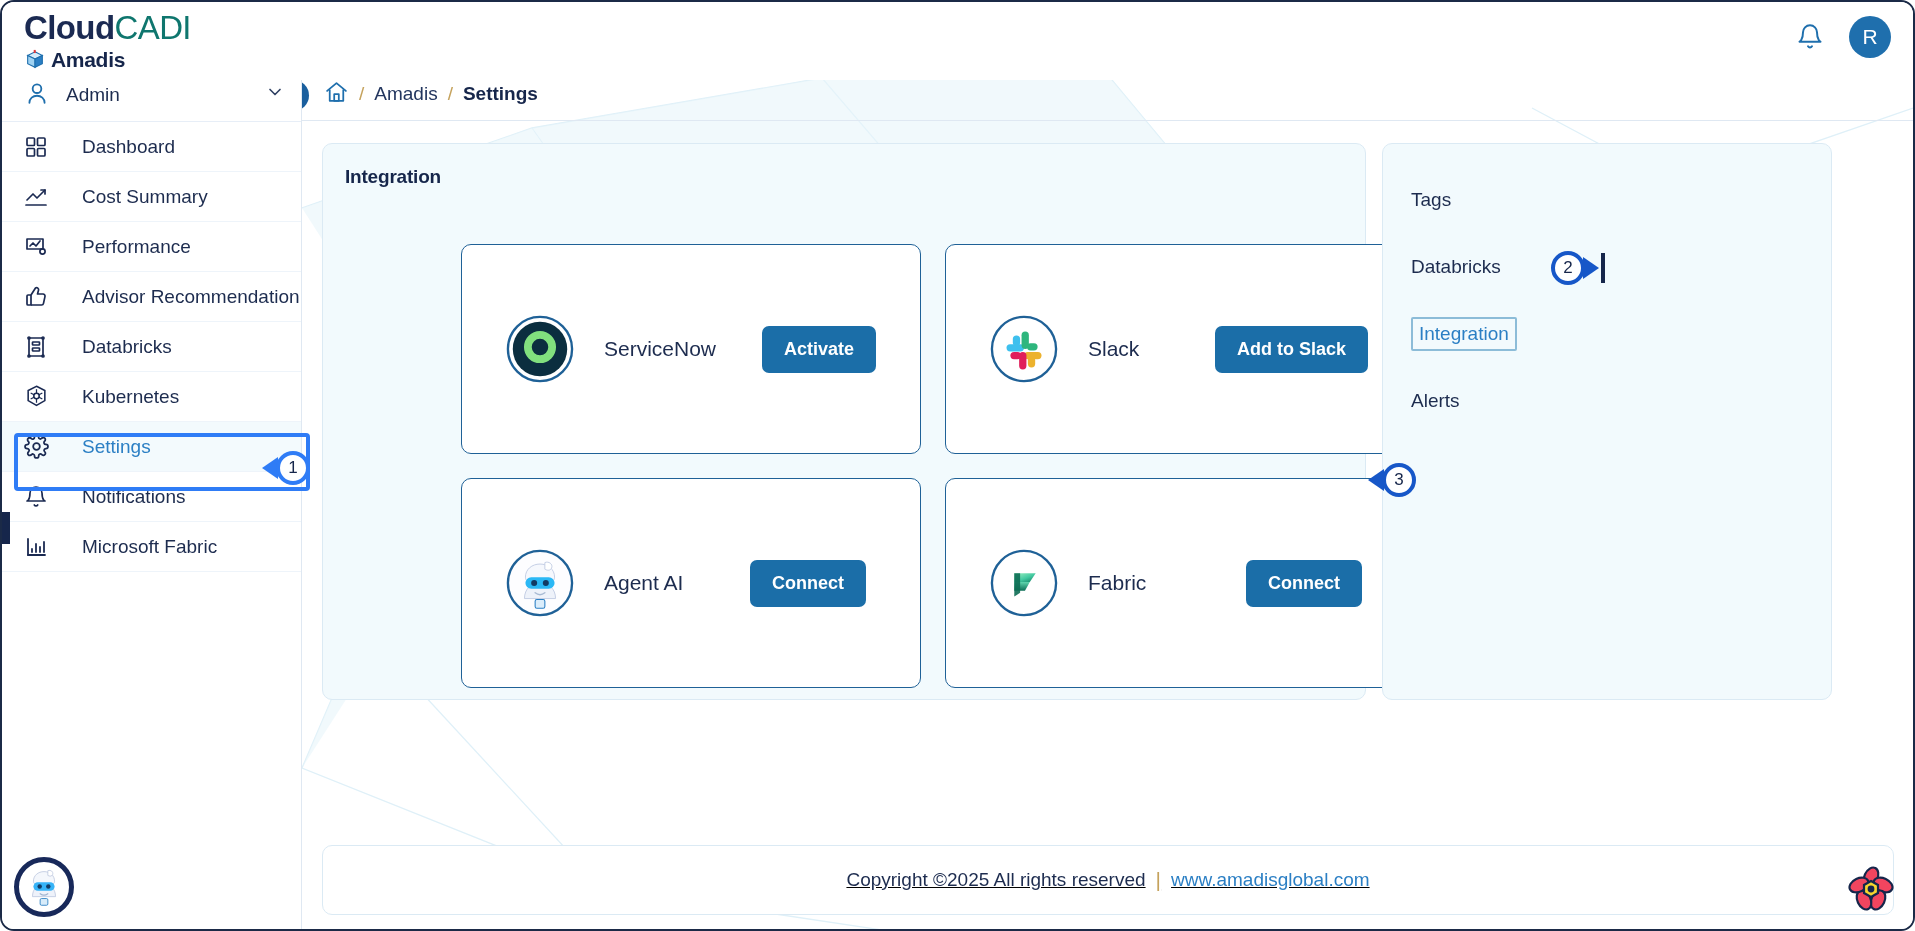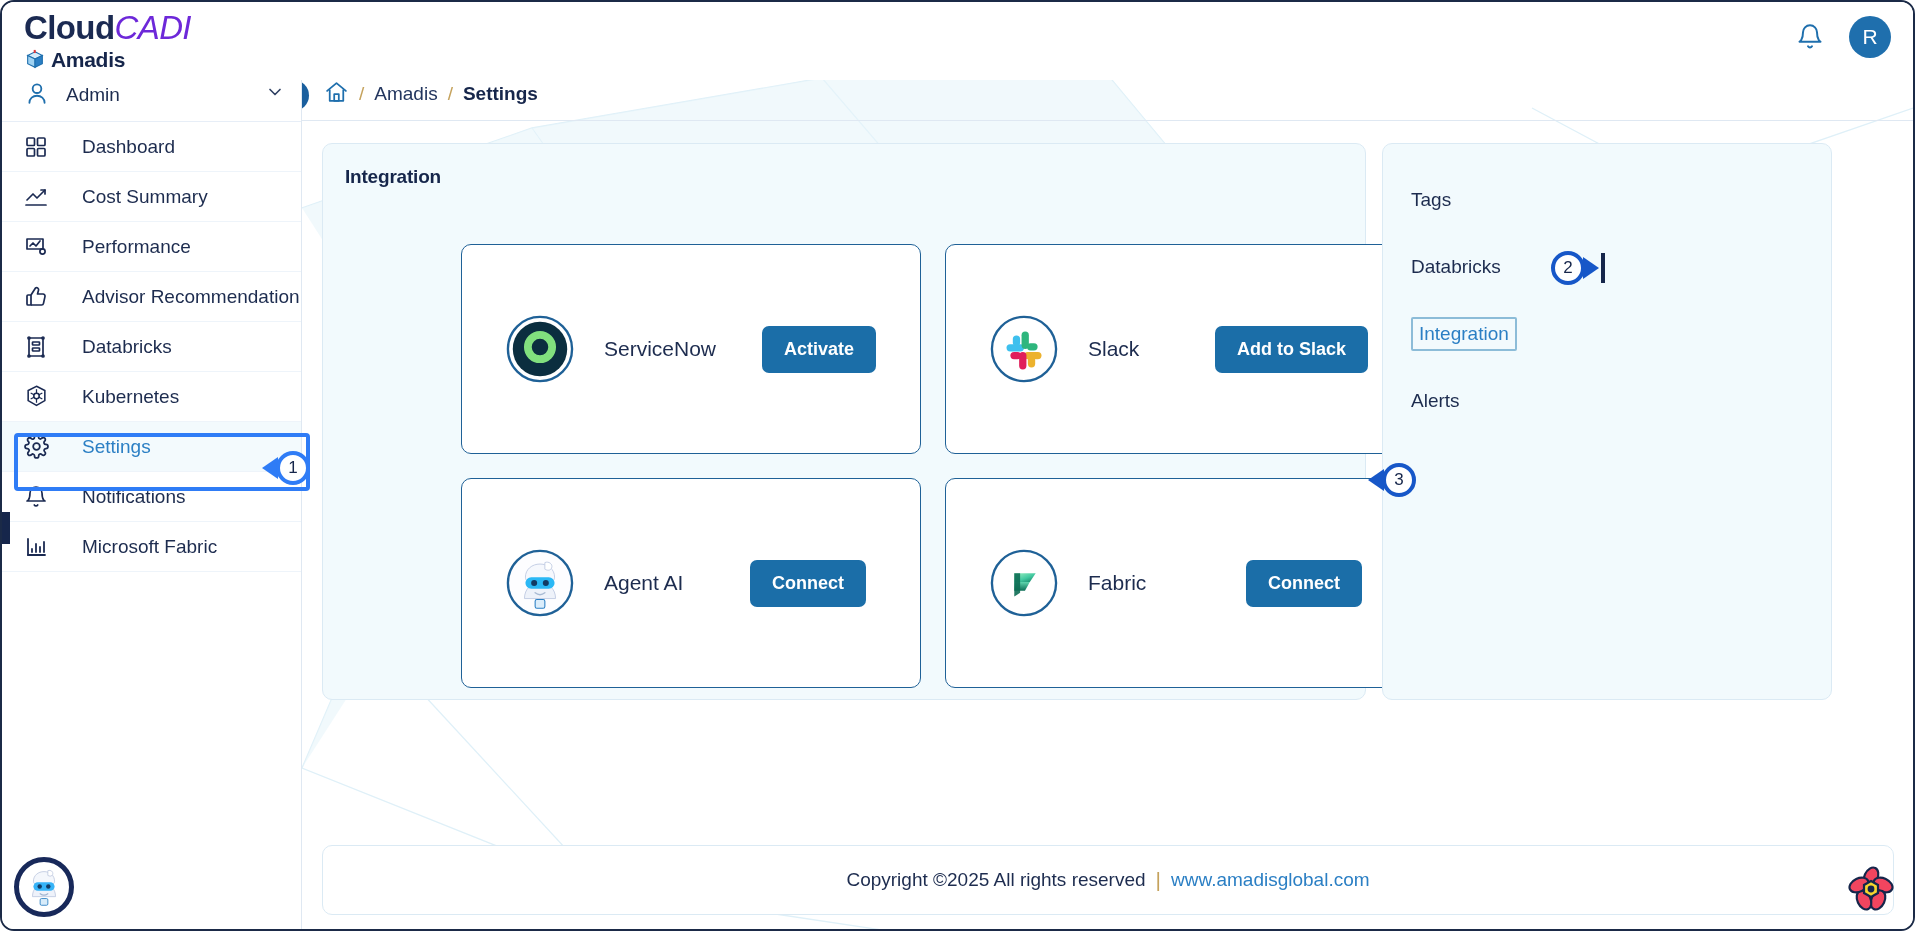--- a/index.html
+++ b/index.html
@@ -25,21 +25,21 @@
     background: #ffffff;
     display: flex; align-items: center;
     z-index: 40;
   }
   .brand { margin-left: 22px; }
   .brand-top {
     font-size: 33px; letter-spacing: -0.6px; line-height: 34px;
     color: #1b2a52;
   }
   .brand-top b { font-weight: 700; }
-  .brand-top span.light { font-weight: 400; color: #6d28d9; font-style: italic; }
+  .brand-top span.light { font-weight: 400; color: #0f766e; }
   .brand-sub {
     display: flex; align-items: center; gap: 5px;
     margin-top: 3px;
   }
   .brand-sub-text {
     font-size: 21px; font-weight: 700; color: #16264b; letter-spacing: -0.3px;
   }
   .cube-icon { width: 22px; height: 22px; display: block; }
 
   .header-right {
@@ -230,20 +230,21 @@
   
   .footer {
     position: absolute; left: 20px; bottom: 18px;
     width: 1572px; height: 70px;
     background: #ffffff;
     border: 1px solid #dbeaf4;
     border-radius: 10px;
     display: flex; align-items: center; justify-content: center;
     gap: 10px;
     z-index: 6;
+    text-decoration: underline;
   }
   .footer-text { font-size: 19px; color: #1d2c4f; }
   .footer-div { color: #c5a25c; font-size: 21px; }
   .footer-link { font-size: 19px; color: #2b7fc4; cursor: pointer; text-decoration: none; }
 
   .corner-logo {
     position: absolute; right: 16px; bottom: 14px;
     width: 52px; height: 52px; z-index: 61;
   }
 

